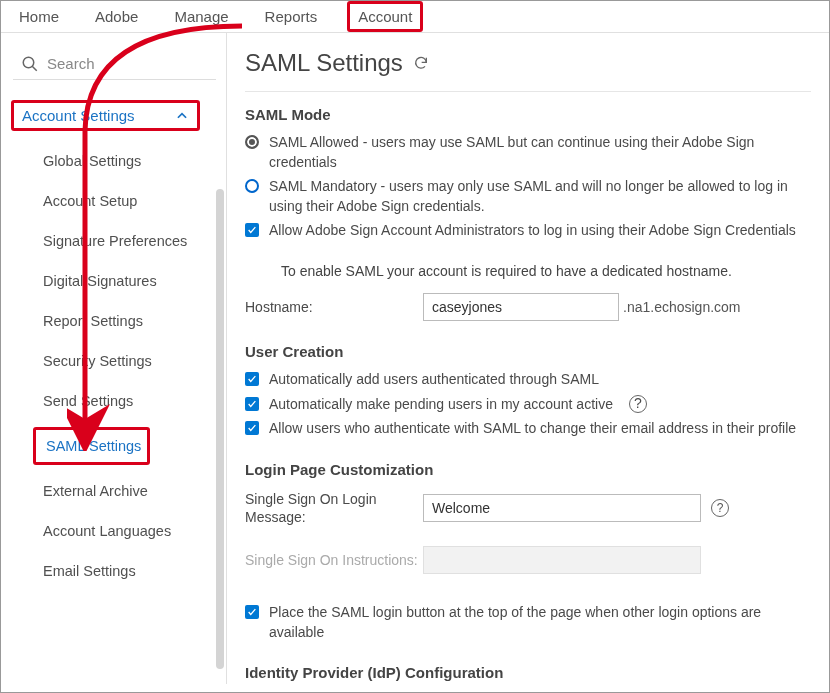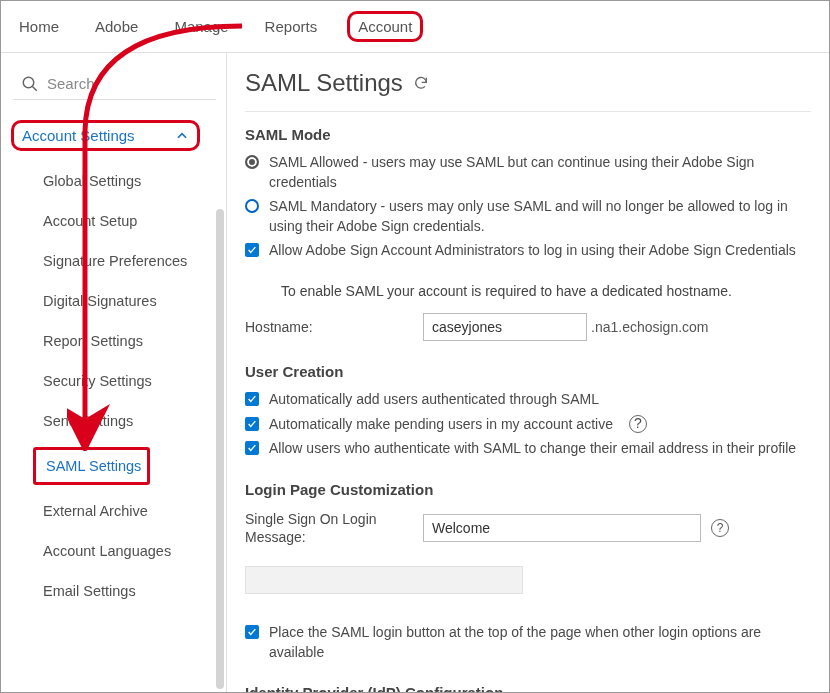--- a/index.html
+++ b/index.html
@@ -11,33 +11,33 @@
     width: 830px;
     height: 693px;
     overflow: hidden;
     position: relative;
     border: 1px solid #999;
   }
   .topnav {
     display: flex;
     align-items: center;
     padding: 0 12px;
-    height: 52px;
+    height: 32px;
     border-bottom: 1px solid #e0e0e0;
     gap: 24px;
   }
   .topnav a {
     color: #555;
     text-decoration: none;
     font-size: 15px;
     padding: 8px 6px;
   }
   .highlight-red {
     border: 3px solid #d9001b;
-    border-radius: 10px;
+    border-radius: 3px;
     display: inline-block;
     padding: 4px 8px;
     text-align: right;
   }
   .content {
     display: flex;
     height: calc(100% - 40px);
   }
   .sidebar {
     width: 226px;
@@ -107,21 +107,21 @@
   .radio { border:2px solid #0066cc; border-radius:50%; background:#fff;}
   .radio.sel { border:2px solid #555; background:#555; box-shadow:inset 0 0 0 2px #fff;}
   .cbox { width:14px; height:14px; background:#0078d4; border-radius:2px; display:flex; align-items:center; justify-content:center;}
   .cbox svg { width:10px; height:10px; stroke:#fff; stroke-width:3; fill:none;}
   .option-row span { color:#4a4a4a; font-size:14px; line-height:1.4;}
   .note { color:#444; font-weight:500; margin-top:22px; margin-bottom:14px;margin-left:36px;}
   .field-row { display:flex; align-items:center; gap:4px; margin:12px 0;}
   .field-label { width:174px; color:#4a4a4a; font-size:14px;}
   input.txt {
     border:1px solid #bbb; padding:5px 8px; font-size:14px;
-    width:164px; color:#333;
+    width:196px; color:#333;
   }
   input.txt.wide { width:278px;}
   .suffix { color:#555; font-size:14px;}
   .section-block { margin-top:22px;}
   .help-ico { width:18px; height:18px; border:1.5px solid #666; border-radius:50%; display:inline-flex; align-items:center; justify-content:center; font-size:12px; color:#555; margin-left:6px;}
   .disabled-label { color:#aaa;}
   input.txt.disabled { background:#f2f2f2; border-color:#e0e0e0;}
   
   .arrow-svg {
     position:absolute;
@@ -252,20 +252,21 @@
     </div>
 
     <div class="section-block">
       <h2 class="sec">Login Page Customization</h2>
       <div class="field-row">
         <span class="field-label" style="line-height:1.3;">Single Sign On Login Message:</span>
         <input class="txt wide" value="Welcome" style="">
         <span class="help-ico">?</span>
       </div>
       <div class="field-row" style="margin-top:20px;">
+        <span class="field-label disabled-label">Single Sign On Instructions:</span>
         <input class="txt wide disabled" disabled="" style="">
       </div>
       <div class="option-row" style="margin-top:29px;">
         <div class="ctrl cbox">
             <svg viewBox="0 0 24 24">
               <polyline points="4,12 9,18 20,5"></polyline>
             </svg>
           </div>
         <span>Place the SAML login button at the top of the page when other login options are available</span>
       </div>

